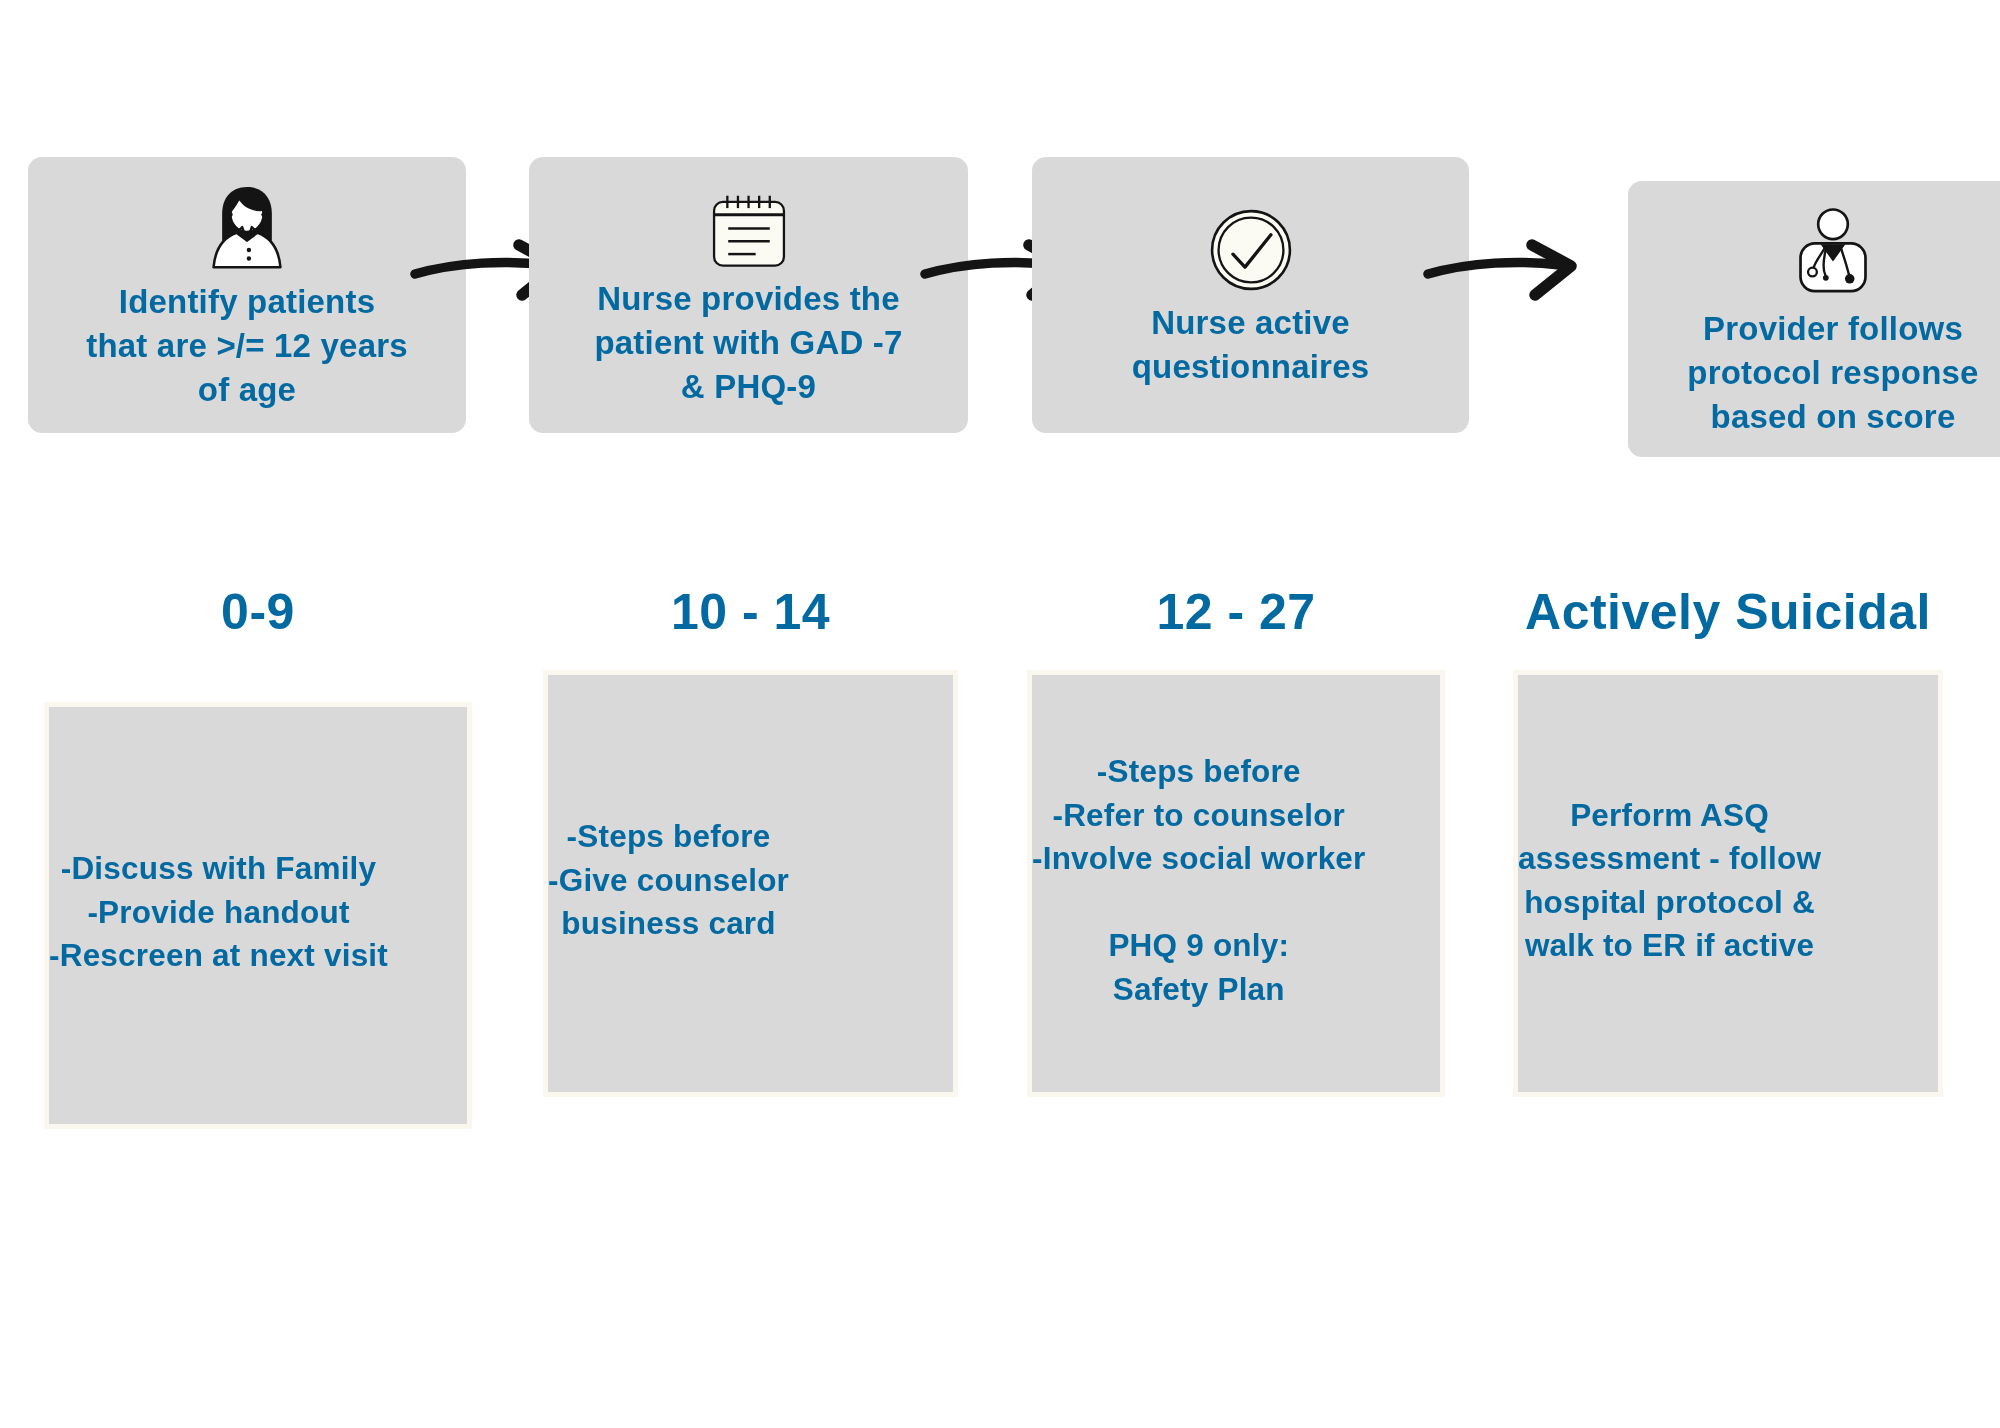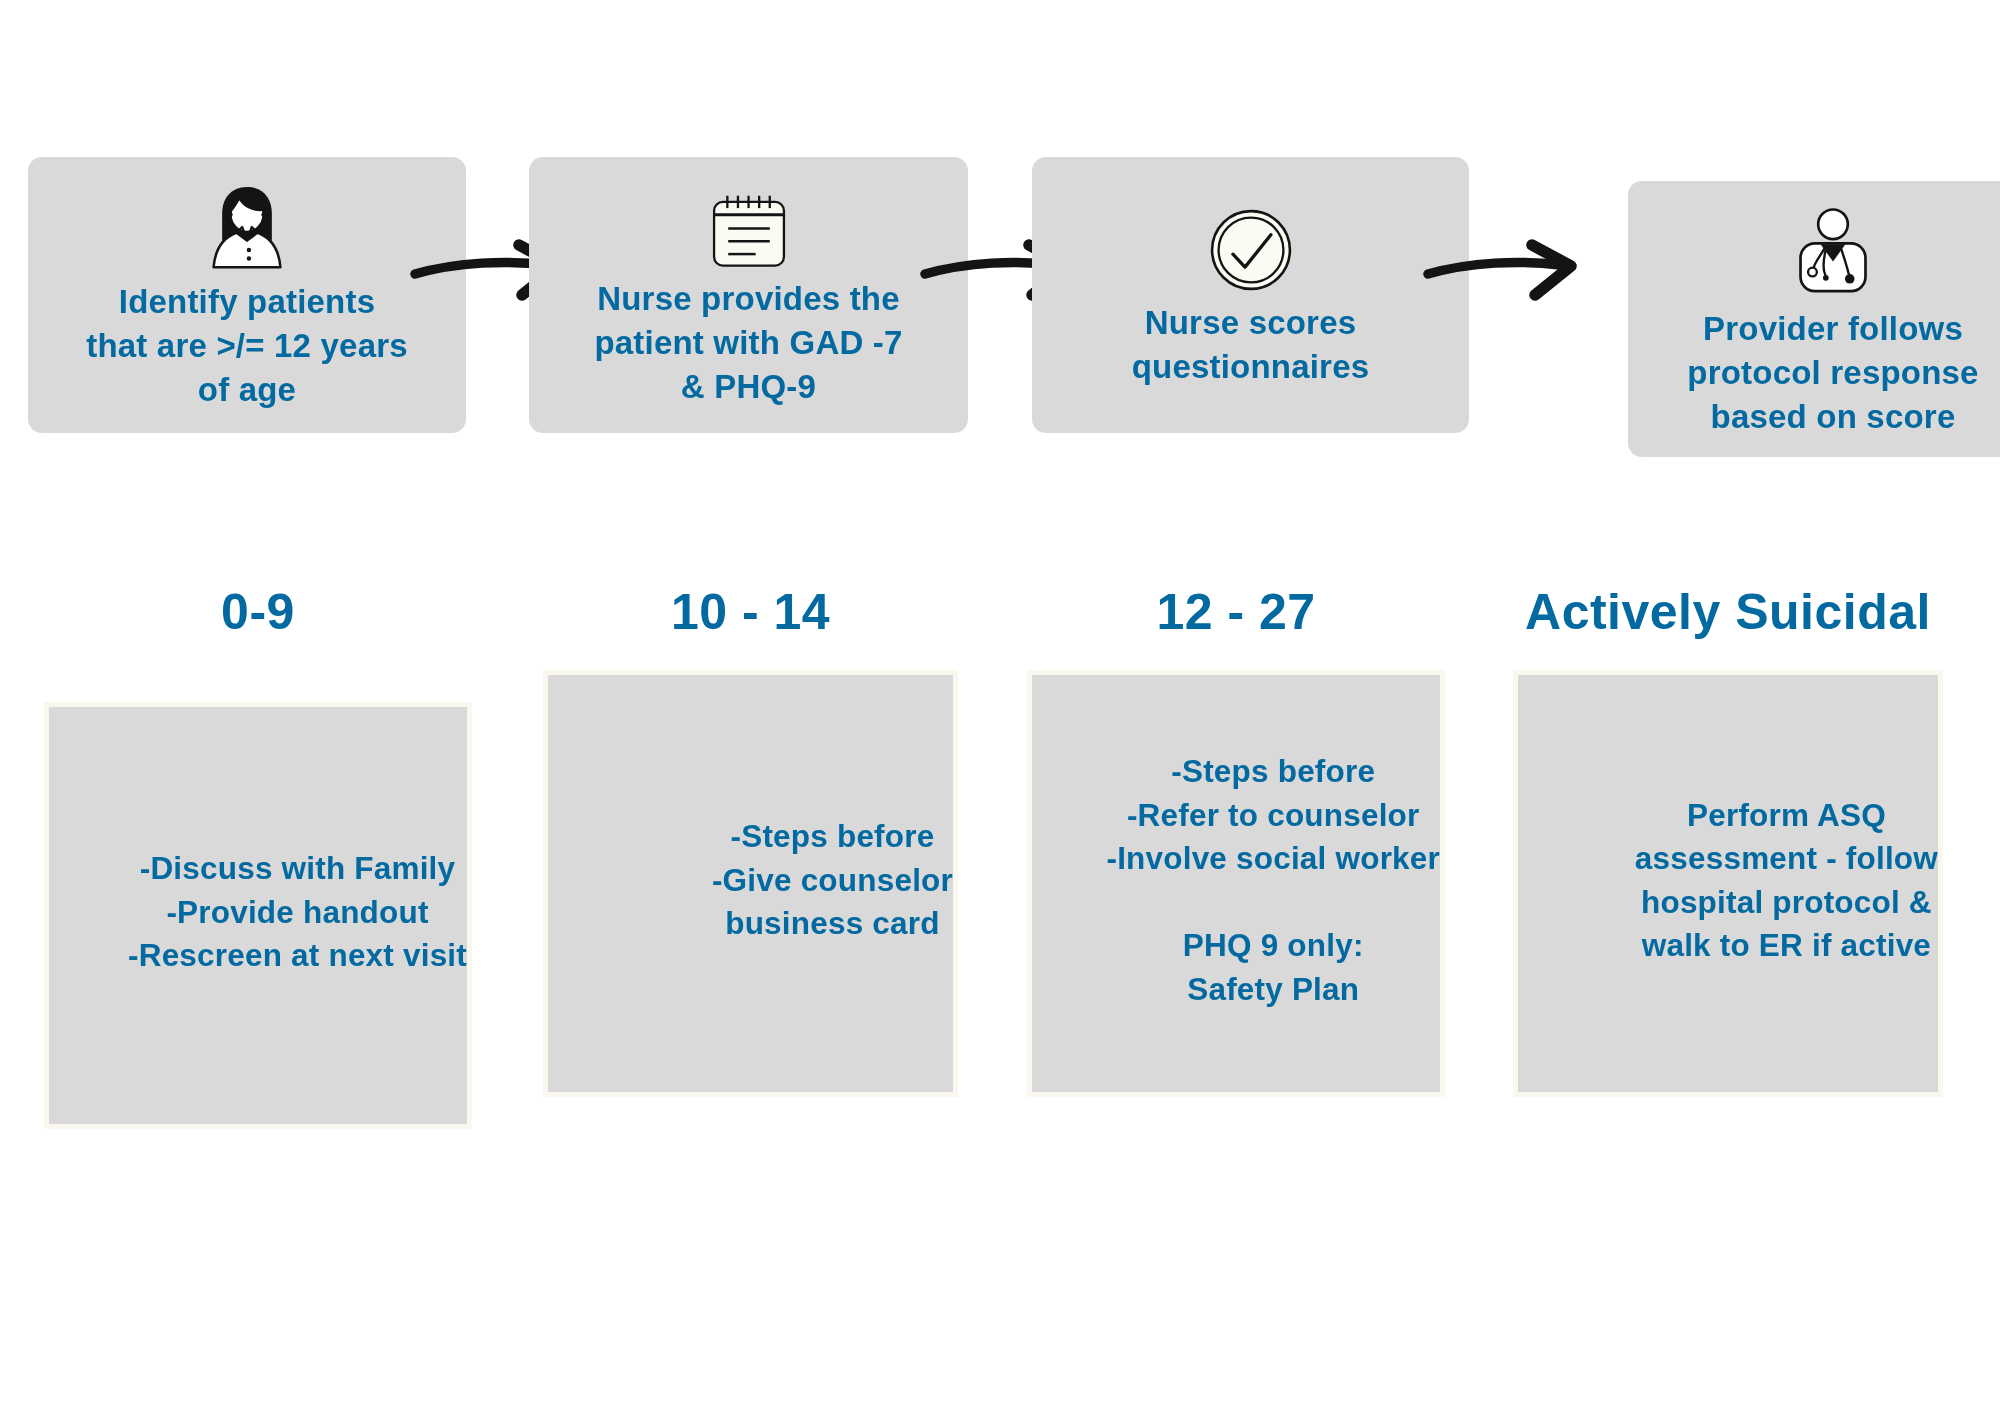--- a/index.html
+++ b/index.html
@@ -28,21 +28,21 @@
     position:absolute;top:583px;height:62px;font-size:50px;font-weight:700;
     text-align:center;letter-spacing:.5px;
   }
   .h1{left:44px;width:428px;}
   .h2{left:543px;width:415px;}
   .h3{left:1027px;width:418px;}
   .h4{left:1513px;width:430px;}
   .score-panel{
     position:absolute;top:670px;height:427px;background:#d9d9d9;
     border:5px solid #faf7ee;box-sizing:border-box;
-    display:flex;align-items:center;justify-content:flex-end;
+    display:flex;align-items:center;justify-content:flex-start;
   }
   .sp1{left:44px;width:428px;margin-top:32px;}
   .sp2{left:543px;width:415px;}
   .sp3{left:1027px;width:418px;}
   .sp4{left:1513px;width:430px;}
   .panel-text{
     font-size:31.5px;line-height:43.5px;font-weight:700;text-align:center;
     white-space:pre-line;letter-spacing:.2px;margin-top:-6px;
   }
   .icon{display:block;}
@@ -96,21 +96,21 @@
     <path d="M8 36 C50 24 100 22 140 27" fill="none" stroke="#141414" stroke-width="9.5" stroke-linecap="round"></path>
     <path d="M112 7 L151 28 L115 57" fill="none" stroke="#141414" stroke-width="11.5" stroke-linecap="round" stroke-linejoin="round"></path>
   </svg>
 
   <div class="flow-box fb3">
     <svg class="icon" width="88" height="88" viewBox="0 0 95 95">
       <circle cx="47.5" cy="47.5" r="42" fill="#fbfaf3" stroke="#141414" stroke-width="2.8"></circle>
       <circle cx="47.5" cy="47.5" r="35" fill="none" stroke="#141414" stroke-width="2.5"></circle>
       <path d="M28 52 L41 66 L69 31" fill="none" stroke="#141414" stroke-width="3.6" stroke-linecap="round" stroke-linejoin="round"></path>
     </svg>
-    <div class="flow-label">Nurse scores
+    <div class="flow-label">Nurse active
 questionnaires</div>
   </div>
 
   <svg class="arrow a3" viewBox="0 0 172 64">
     <path d="M8 36 C50 24 100 22 140 27" fill="none" stroke="#141414" stroke-width="9.5" stroke-linecap="round"></path>
     <path d="M112 7 L151 28 L115 57" fill="none" stroke="#141414" stroke-width="11.5" stroke-linecap="round" stroke-linejoin="round"></path>
   </svg>
 
   <div class="flow-box fb4">
     <svg class="icon" width="86" height="96" viewBox="0 0 90 100">

